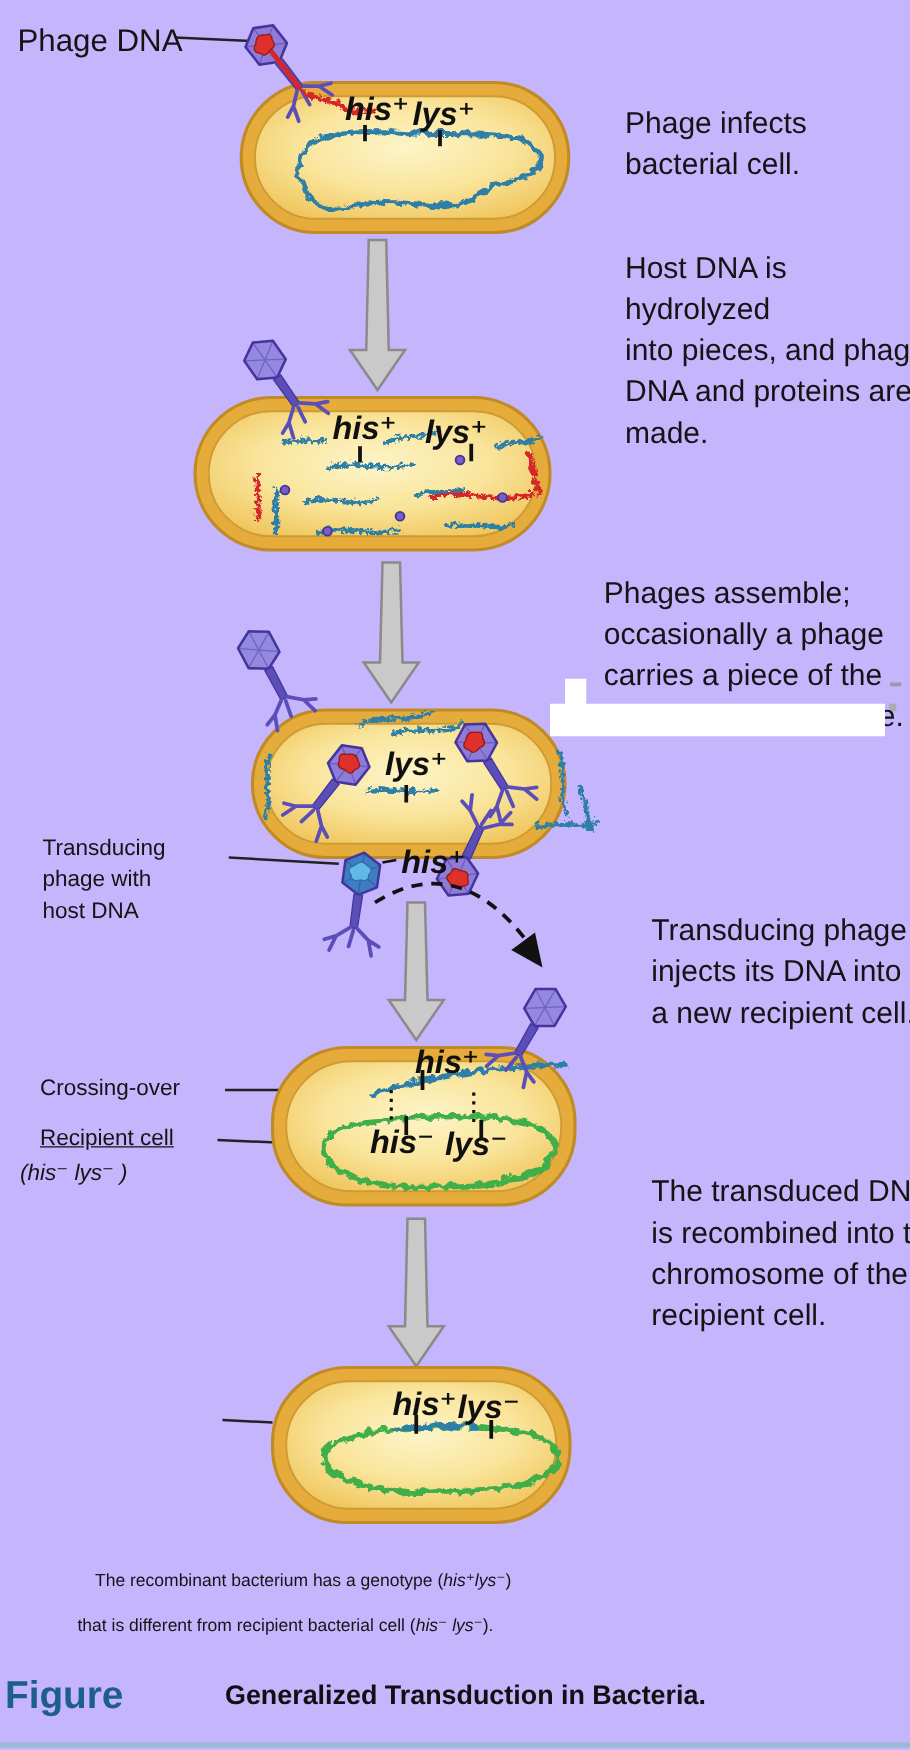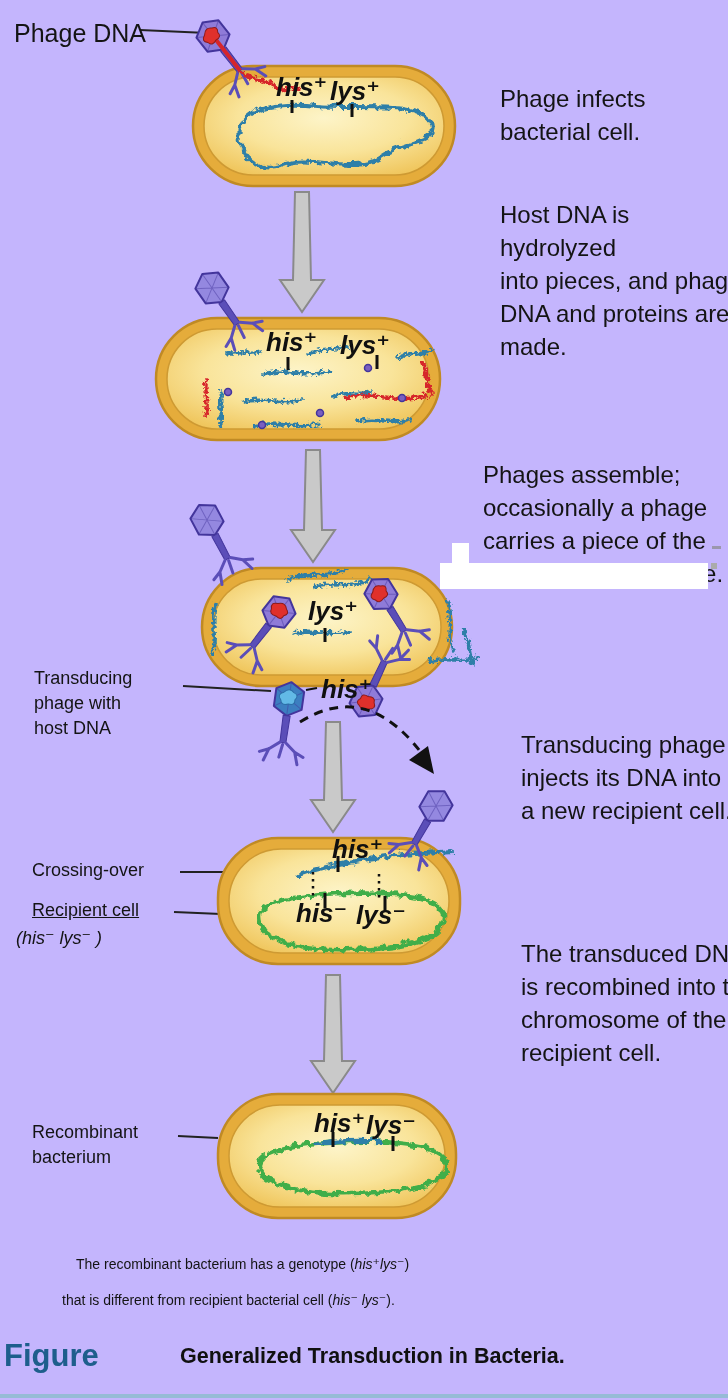--- a/index.html
+++ b/index.html
@@ -197,22 +197,20 @@
 
 <div class="clip" style="left:452px;top:543px;width:17px;height:32px;"></div>
 <div class="clip" style="left:440px;top:563px;width:268px;height:26px;"></div>
 
 <div class="txt left-label" style="left:34px;top:666px;width:170px;">Transducing
 phage with
 host DNA</div>
 <div class="txt left-label" style="left:32px;top:858px;">Crossing-over</div>
 <div class="txt left-label" style="left:32px;top:898px;text-decoration:underline;">Recipient cell</div>
 <div class="txt left-label genotype" style="left:16px;top:926px;">(his⁻ lys⁻ )</div>
-<div class="txt left-label" style="left:32px;top:1120px;width:180px;">Recombinant
-bacterium</div>
 
 <div class="gene" style="left:276px;top:72px;">his⁺</div>
 <div class="gene" style="left:330px;top:76px;">lys⁺</div>
 <div class="gene" style="left:266px;top:327px;">his⁺</div>
 <div class="gene" style="left:340px;top:330px;">lys⁺</div>
 <div class="gene" style="left:308px;top:596px;">lys⁺</div>
 <div class="gene" style="left:321px;top:674px;">his⁺</div>
 <div class="gene" style="left:332px;top:834px;">his⁺</div>
 <div class="gene" style="left:296px;top:898px;">his⁻</div>
 <div class="gene" style="left:356px;top:900px;">lys⁻</div>

